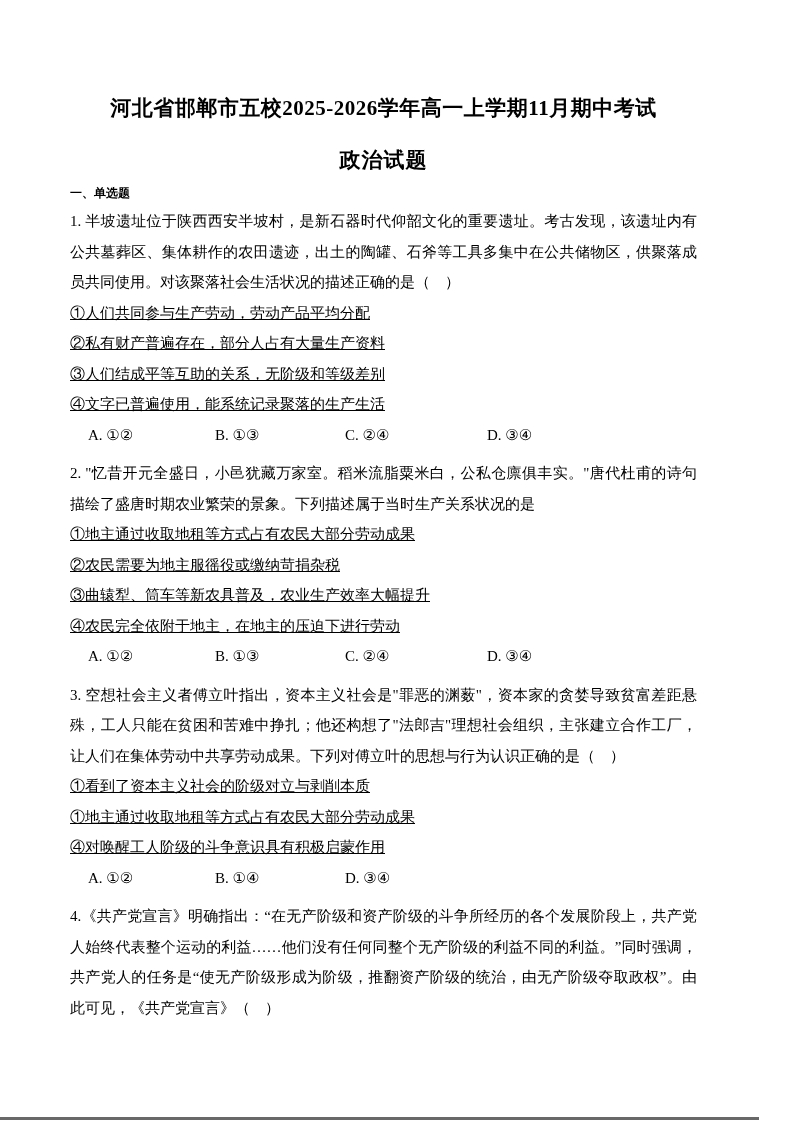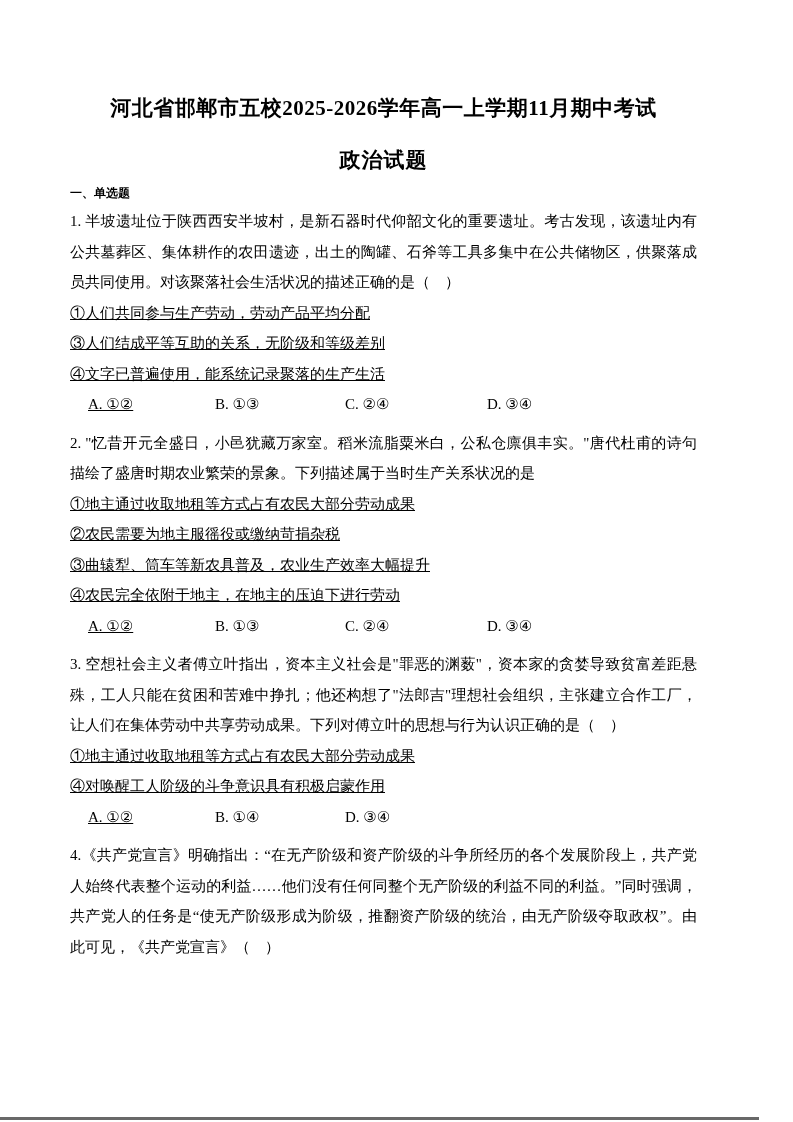--- a/index.html
+++ b/index.html
@@ -57,21 +57,21 @@
     text-decoration: underline;
   }
   .q-options {
     display: flex;
     font-size: 15px;
     line-height: 30.5px;
     padding-left: 18px;
   }
   .q-options:empty { display: none; }
   .q-option { display: inline-block; }
-  .q-option:nth-child(1) { width: 127px; text-decoration: underline; }
+  .q-option:nth-child(1) { width: 127px; }
   .q-option:nth-child(2) { width: 130px; }
   .q-option:nth-child(3) { width: 142px; }
   .q-option:nth-child(4) { width: auto; }
   .bottom-bar {
     position: absolute;
     left: 0; right: 0;
     top: 1117px;
     height: 3px;
   }
 </style>
@@ -81,20 +81,21 @@
 <div class="page">
   <div class="content">
     <h1 class="doc-title">河北省邯郸市五校2025-2026学年高一上学期11月期中考试</h1>
     <h2 class="doc-subtitle">政治试题</h2>
     <div class="section-heading">一、单选题</div>
     <div class="questions">
   <div class="question">
     <div class="q-stem">1. 半坡遗址位于陕西西安半坡村，是新石器时代仰韶文化的重要遗址。考古发现，该遗址内有公共墓葬区、集体耕作的农田遗迹，出土的陶罐、石斧等工具多集中在公共储物区，供聚落成员共同使用。对该聚落社会生活状况的描述正确的是（　）</div>
     <div class="q-statements">
             <div class="q-statement">①人们共同参与生产劳动，劳动产品平均分配</div>
+            <div class="q-statement">②私有财产普遍存在，部分人占有大量生产资料</div>
             <div class="q-statement">③人们结成平等互助的关系，无阶级和等级差别</div>
             <div class="q-statement">④文字已普遍使用，能系统记录聚落的生产生活</div>
           </div>
     <div class="q-options">
             <span class="q-option">A. ①②</span>
             <span class="q-option">B. ①③</span>
             <span class="q-option">C. ②④</span>
             <span class="q-option">D. ③④</span>
           </div>
   </div>
@@ -111,20 +112,21 @@
             <span class="q-option">A. ①②</span>
             <span class="q-option">B. ①③</span>
             <span class="q-option">C. ②④</span>
             <span class="q-option">D. ③④</span>
           </div>
   </div>
 
   <div class="question">
     <div class="q-stem">3. 空想社会主义者傅立叶指出，资本主义社会是"罪恶的渊薮"，资本家的贪婪导致贫富差距悬殊，工人只能在贫困和苦难中挣扎；他还构想了"法郎吉"理想社会组织，主张建立合作工厂，让人们在集体劳动中共享劳动成果。下列对傅立叶的思想与行为认识正确的是（　）</div>
     <div class="q-statements">
+            <div class="q-statement">①看到了资本主义社会的阶级对立与剥削本质</div>
             <div class="q-statement">①地主通过收取地租等方式占有农民大部分劳动成果</div>
             <div class="q-statement">④对唤醒工人阶级的斗争意识具有积极启蒙作用</div>
           </div>
     <div class="q-options">
             <span class="q-option">A. ①②</span>
             <span class="q-option">B. ①④</span>
             <span class="q-option">D. ③④</span>
           </div>
   </div>
 

